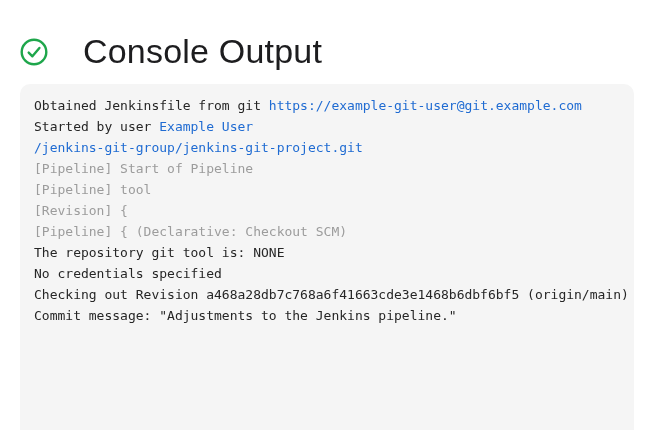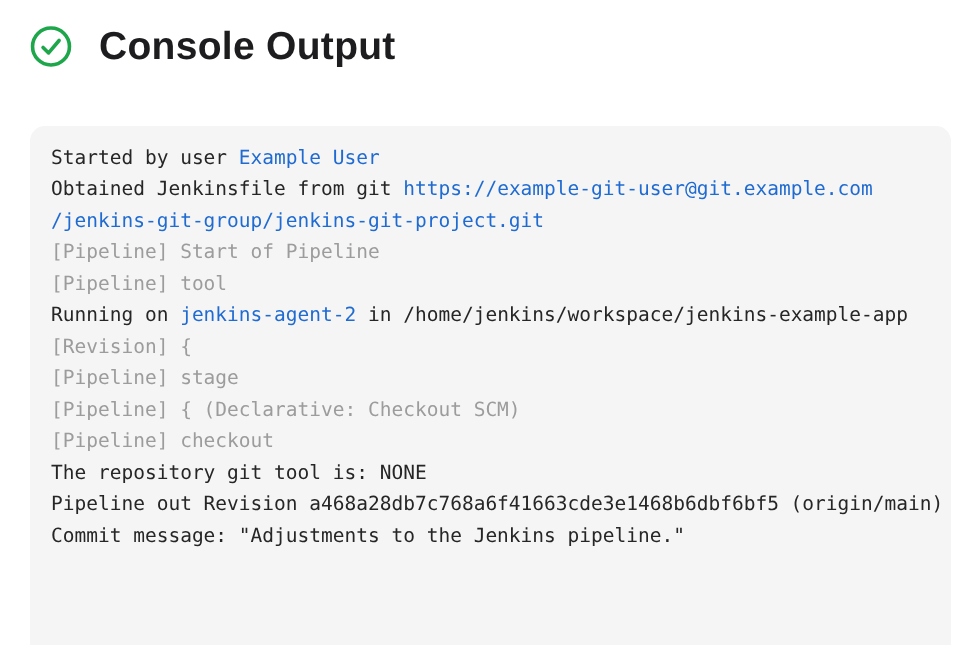--- a/index.html
+++ b/index.html
@@ -27,23 +27,23 @@
     position: absolute;
     top: 15px;
     left: 20px;
     display: flex;
     align-items: center;
     gap: 18px;
   }
   .status-icon { display: block; color: var(--green); width: 28px; height: 28px; }
   .status-icon svg { display: block; }
   .page-title {
-    margin: 0;
-    font-size: 26px;
-    font-weight: 700;
+    margin: 17px;
+    font-size: 34px;
+    font-weight: 400;
     color: var(--title);
     letter-spacing: 0.2px;
   }
 
   .console {
     position: absolute;
     left: 20px;
     top: 84px;
     width: 614px;
     height: 360px; 
@@ -73,28 +73,26 @@
     <span class="status-icon">
       <svg width="28" height="28" viewBox="0 0 28 28" fill="none">
         <circle cx="14" cy="14" r="12.3" stroke="currentColor" stroke-width="2.4" fill="none"></circle>
         <path d="M8.7 14.6l3.7 3.7 7-8.3" stroke="currentColor" stroke-width="2.4" fill="none" stroke-linecap="round" stroke-linejoin="round"></path>
       </svg>
     </span>
     <h1 class="page-title">Console Output</h1>
   </header>
 
   <div class="console" id="console-output">
+      <div class="console-line"><span class="seg-plain">Obtained Jenkinsfile from git </span><a href="#" class="seg-link">https://example-git-user@git.example.com</a></div>
       <div class="console-line"><span class="seg-plain">Started by user </span><a href="#" class="seg-link">Example User</a></div>
-      <div class="console-line"><span class="seg-plain">Obtained Jenkinsfile from git </span><a href="#" class="seg-link">https://example-git-user@git.example.com</a></div>
       <div class="console-line"><a href="#" class="seg-link">/jenkins-git-group/jenkins-git-project.git</a></div>
       <div class="console-line"><span class="seg-muted">[Pipeline] Start of Pipeline</span></div>
       <div class="console-line"><span class="seg-muted">[Pipeline] tool</span></div>
-      <div class="console-line"><span class="seg-plain">Running on </span><a href="#" class="seg-link">jenkins-agent-2</a><span class="seg-plain"> in /home/jenkins/workspace/jenkins-example-app</span></div>
       <div class="console-line"><span class="seg-muted">[Revision] {</span></div>
-      <div class="console-line"><span class="seg-muted">[Pipeline] stage</span></div>
       <div class="console-line"><span class="seg-muted">[Pipeline] { (Declarative: Checkout SCM)</span></div>
-      <div class="console-line"><span class="seg-muted">[Pipeline] checkout</span></div>
       <div class="console-line"><span class="seg-plain">The repository git tool is: NONE</span></div>
-      <div class="console-line"><span class="seg-plain">Pipeline out Revision a468a28db7c768a6f41663cde3e1468b6dbf6bf5 (origin/main)</span></div>
+      <div class="console-line"><span class="seg-plain">No credentials specified</span></div>
+      <div class="console-line"><span class="seg-plain">Checking out Revision a468a28db7c768a6f41663cde3e1468b6dbf6bf5 (origin/main)</span></div>
       <div class="console-line"><span class="seg-plain">Commit message: "Adjustments to the Jenkins pipeline."</span></div>
     </div>
 
 </div>
 
 </body></html>

